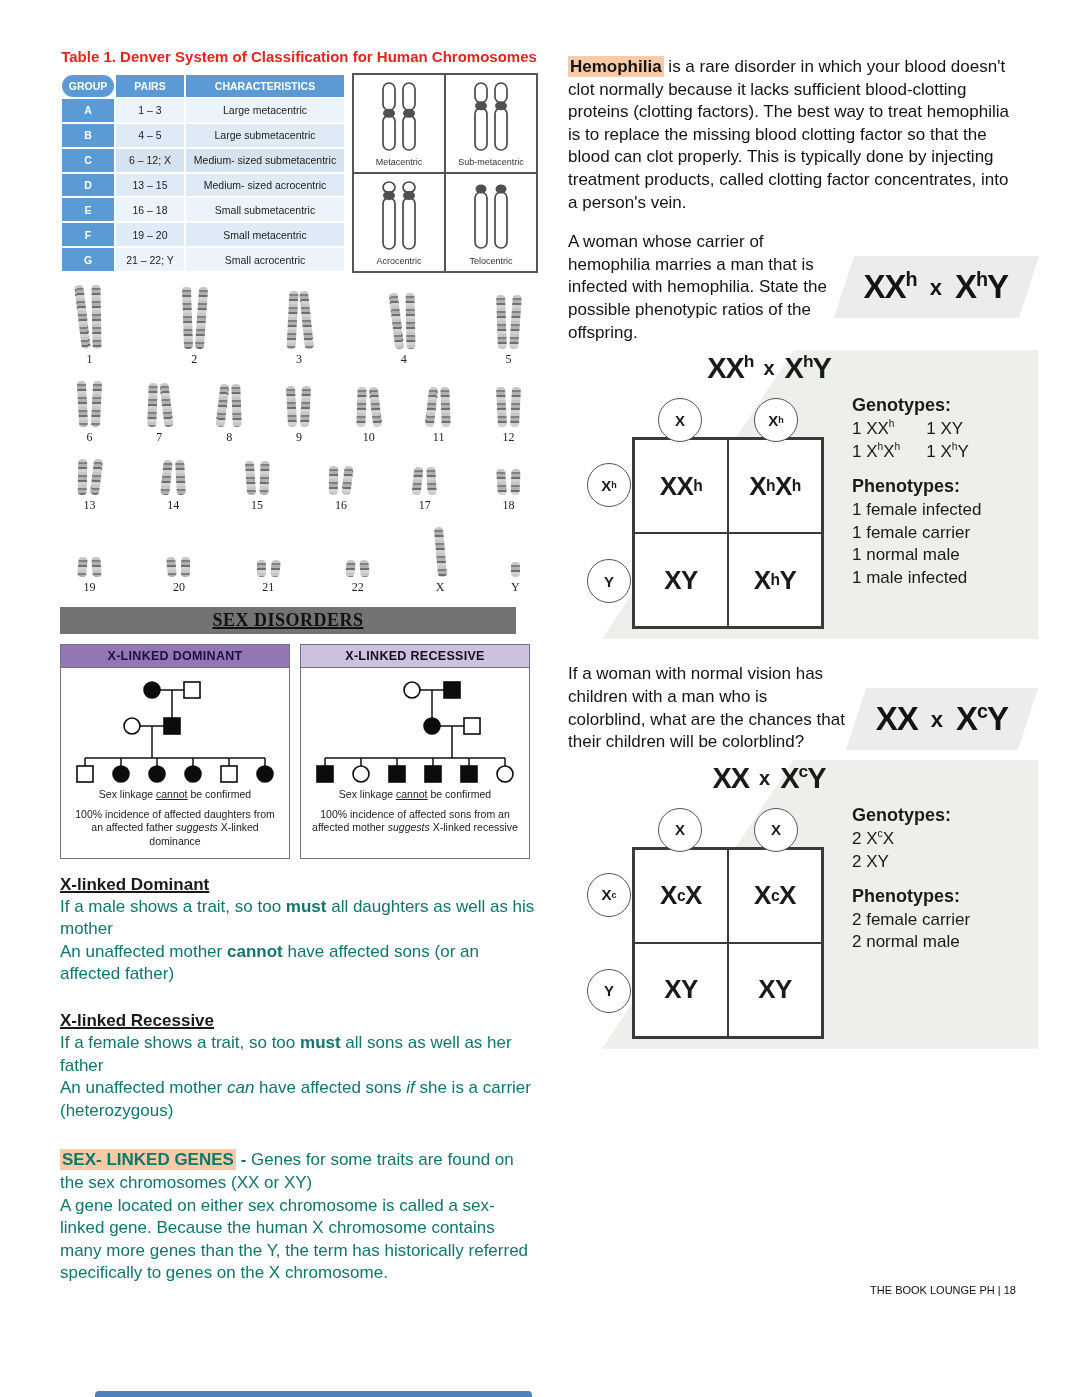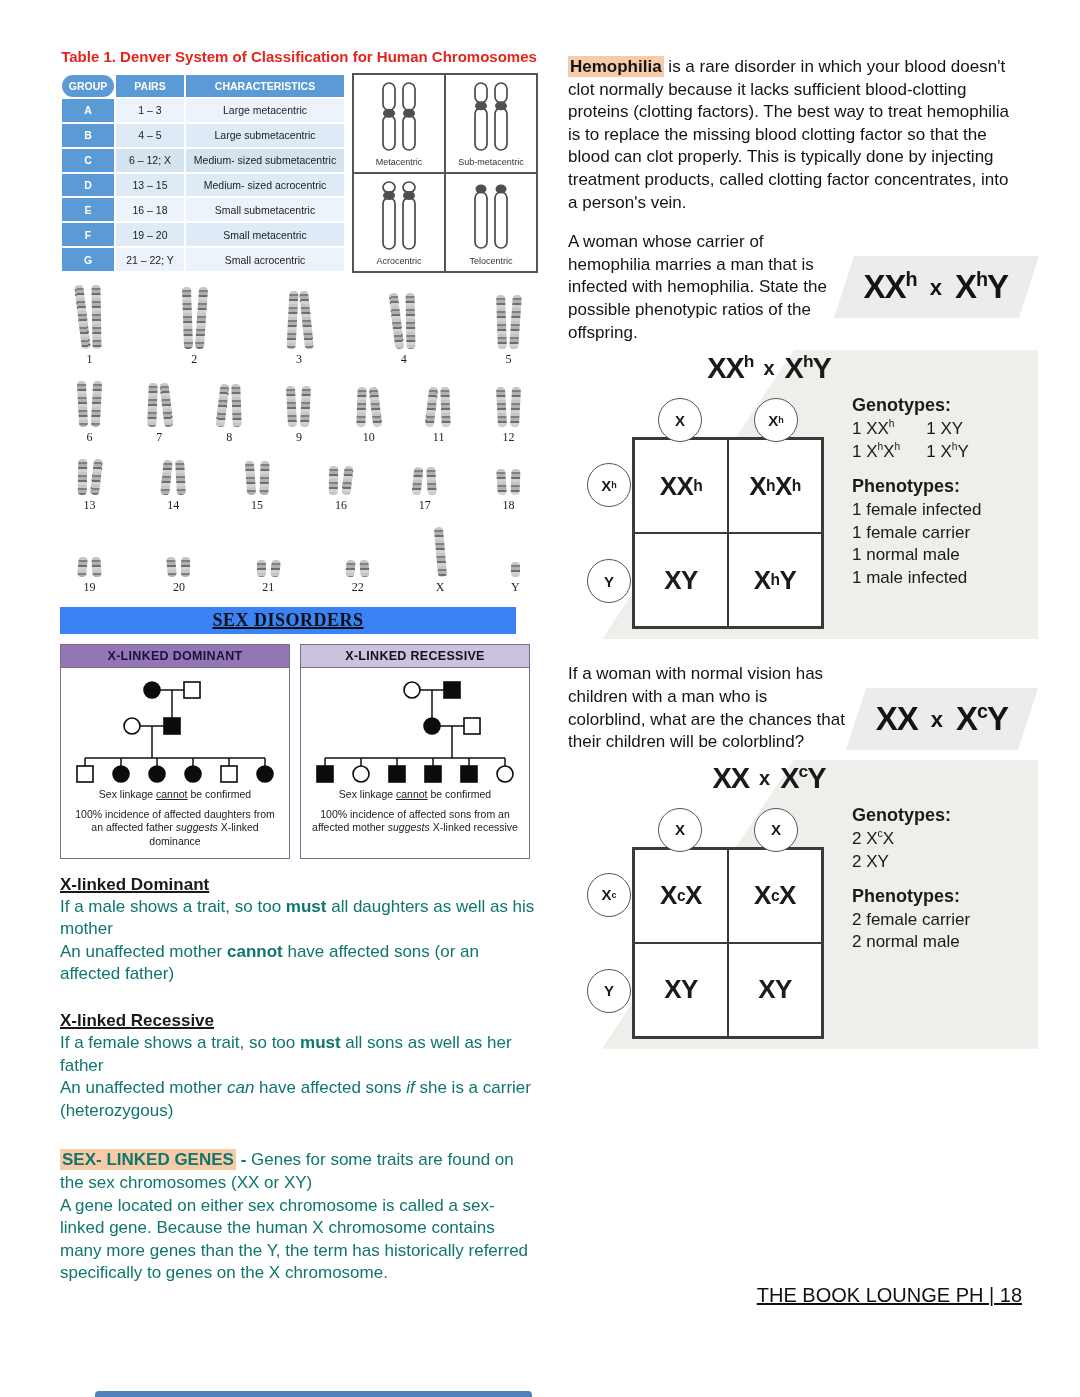--- a/index.html
+++ b/index.html
@@ -27,21 +27,21 @@
 
   .karyotype{margin-top:12px;padding:0 4px;}
   .kary-row{display:flex;justify-content:space-between;align-items:flex-end;padding:0 14px;}
   .kary-row + .kary-row{margin-top:14px;}
   .kunit{display:flex;flex-direction:column;align-items:center;}
   .kpair{display:flex;gap:5px;align-items:flex-end;}
   .chromo{width:9px;border-radius:4px;
      background:repeating-linear-gradient(180deg,#c6c6c6 0 3px,#808080 3px 5px,#b0b0b0 5px 8px,#6e6e6e 8px 10px,#d2d2d2 10px 13px);}
   .klabel{font-family:"Liberation Serif",serif;font-size:12px;color:#222;margin-top:3px;}
 
-  .sex-banner{margin-top:12px;width:456px;background:#3b82f6;padding:3px 0;text-align:center;}
+  .sex-banner{margin-top:12px;width:456px;background:#737373;padding:3px 0;text-align:center;}
   .sex-banner span{font-family:"Liberation Serif",serif;font-weight:bold;font-size:18px;color:#111;
       text-decoration:underline;text-decoration-thickness:1.5px;letter-spacing:.5px;}
 
   .pedigrees{display:flex;gap:10px;margin-top:10px;width:466px;}
   .ped-card{flex:1;border:1.5px solid #75708a;background:#fff;display:flex;flex-direction:column;}
   .ped-hdr{text-align:center;font-weight:bold;font-size:12.5px;padding:4px 0;border-bottom:1.5px solid #75708a;letter-spacing:.3px;}
   .ped-hdr.dom{background:#9277B4;color:#201040;}
   .ped-hdr.rec{background:#CDC2DE;color:#15101f;}
   .ped-svg{margin:6px 6px 0;}
   .ped-cap{font-size:10.5px;color:#222;text-align:center;line-height:1.3;margin:2px 8px 4px;}
@@ -82,21 +82,21 @@
   .pz-box{grid-column:2;grid-row:2;display:grid;grid-template-columns:1fr 1fr;grid-template-rows:1fr 1fr;
           border:2px solid #3a3a3a;background:#fff;}
   .pz-cell{border:0.75px solid #3a3a3a;display:flex;align-items:center;justify-content:center;
            font-weight:bold;font-size:26px;letter-spacing:-.5px;}
   .pz-info{margin-left:28px;margin-top:2px;}
   .pz-h{font-weight:bold;font-size:18px;margin-bottom:2px;}
   .pz-geno{display:grid;grid-template-columns:auto auto;column-gap:26px;font-size:17px;line-height:1.35;margin-bottom:12px;width:max-content;}
   .pz-geno.onecol{grid-template-columns:auto;}
   .pz-pheno{font-size:17px;line-height:1.32;}
 
-  .footer{position:absolute;top:1284px;right:58px;font-size:20px;color:#111;text-decoration:underline;}
+  .footer{position:absolute;top:1284px;right:64px;font-size:11px;color:#111;}
   .next-page-peek{position:absolute;left:95px;bottom:0;width:437px;height:6px;background:#4E81BD;border-radius:4px 4px 0 0;}
 </style>
 </head>
 <body>
 
 <div class="page">
 
   <div class="col-left">
 
     <div class="table-title">Table 1. Denver System of Classification for Human Chromosomes</div>

